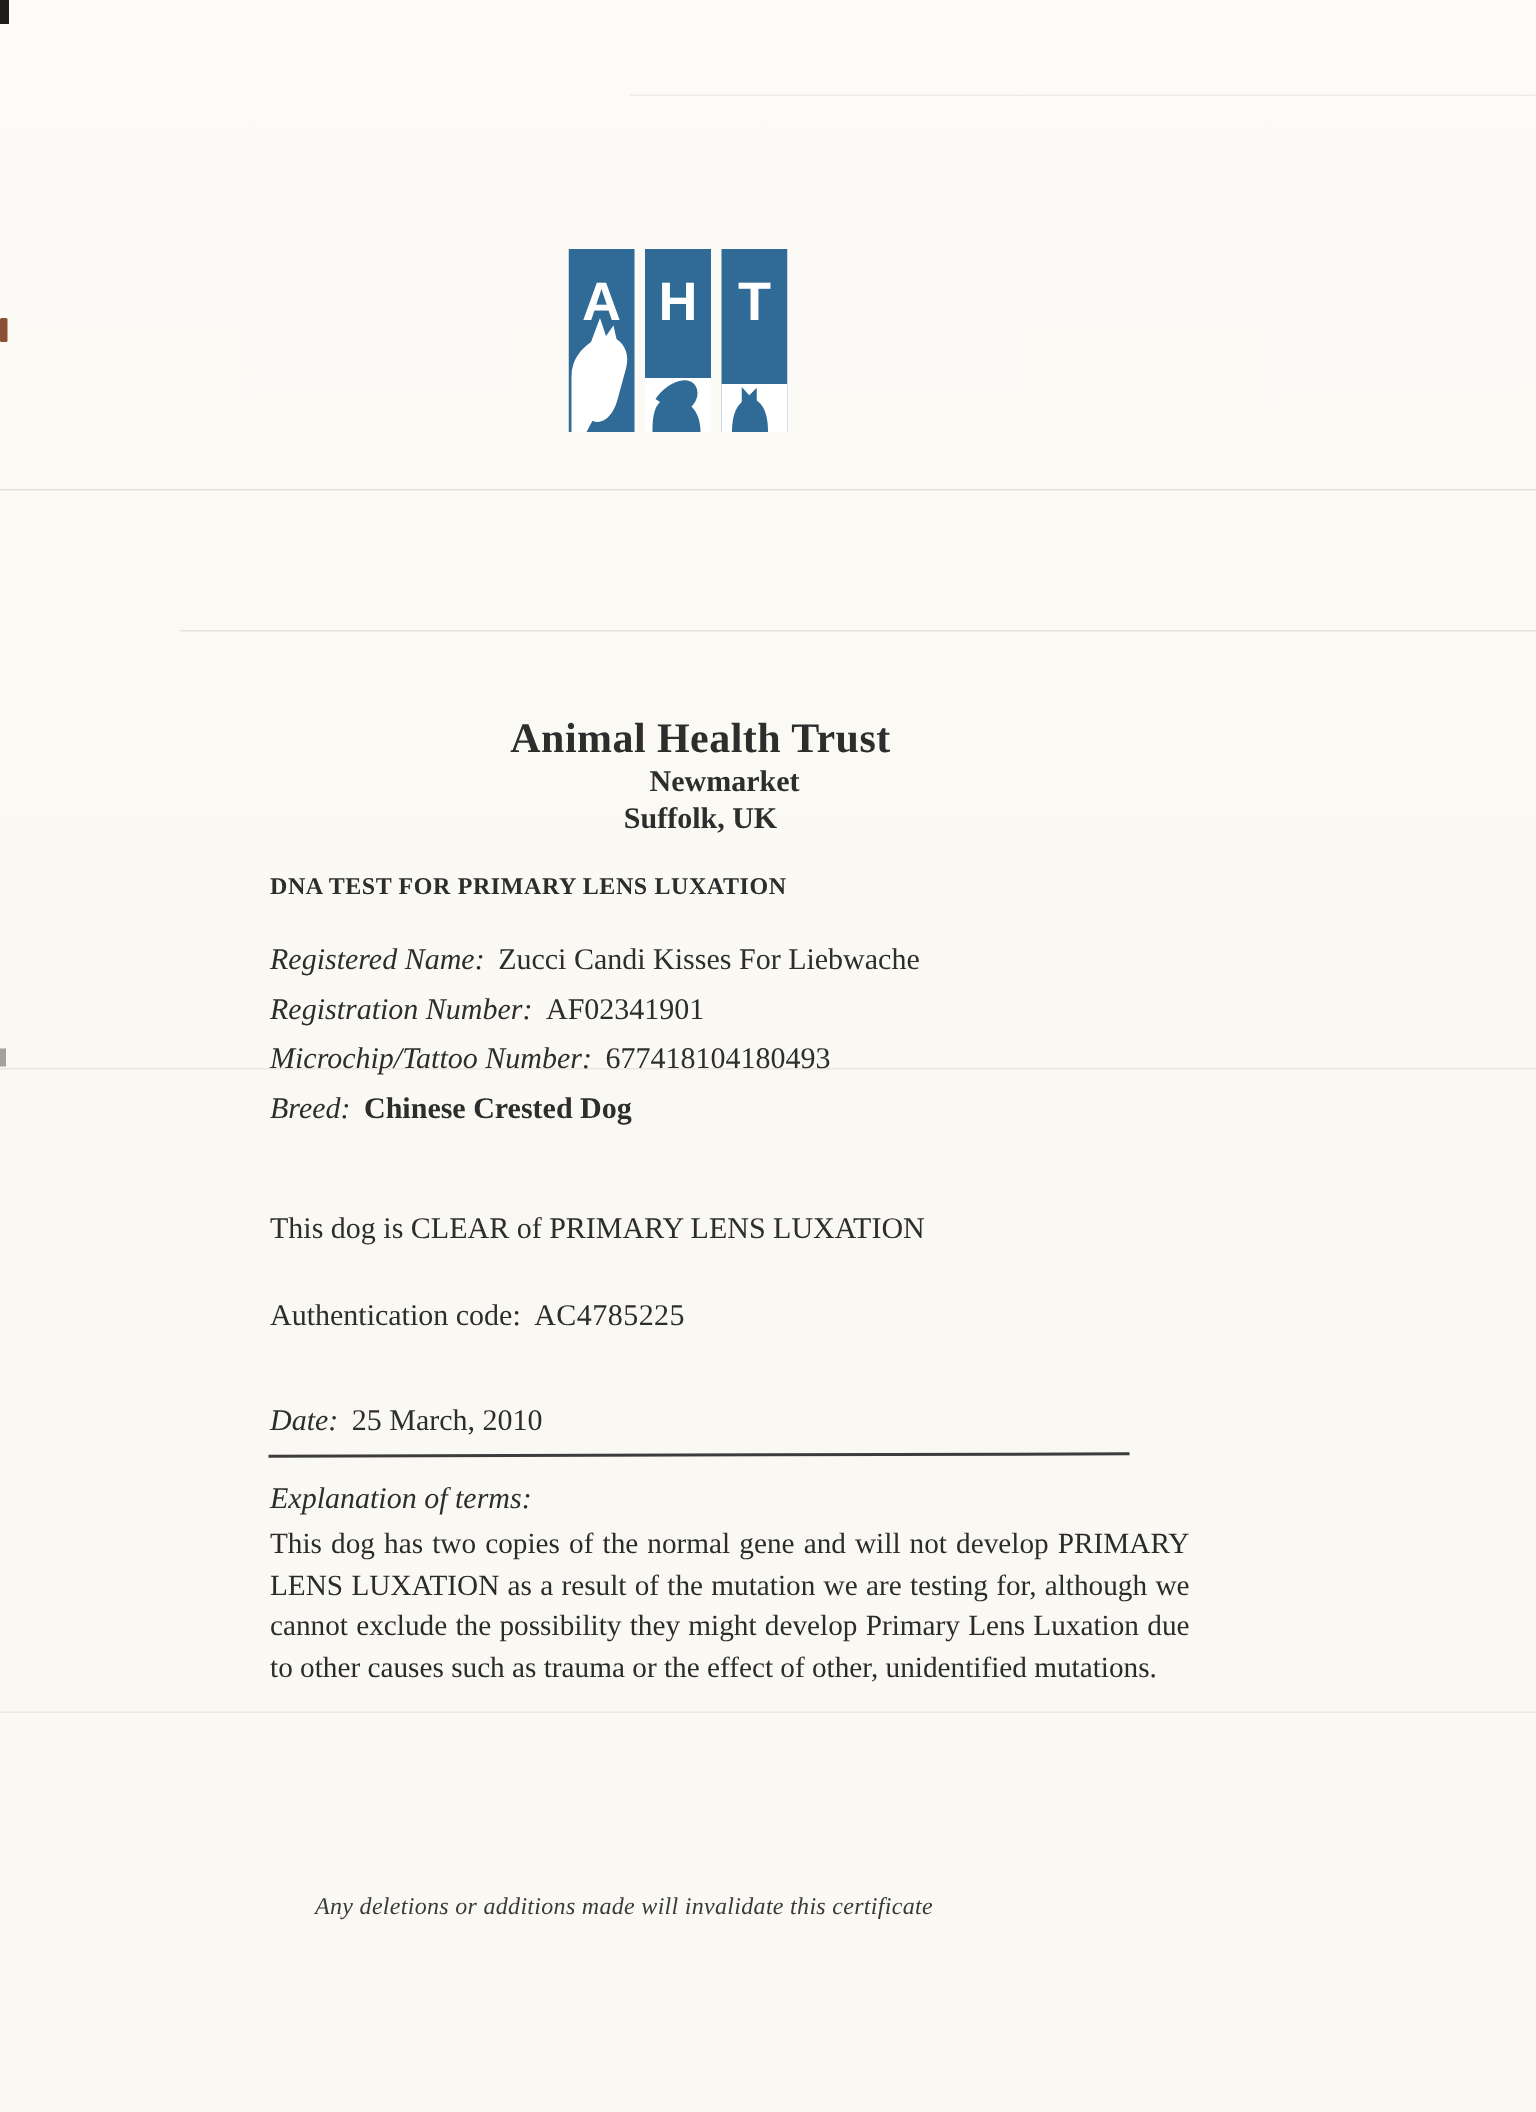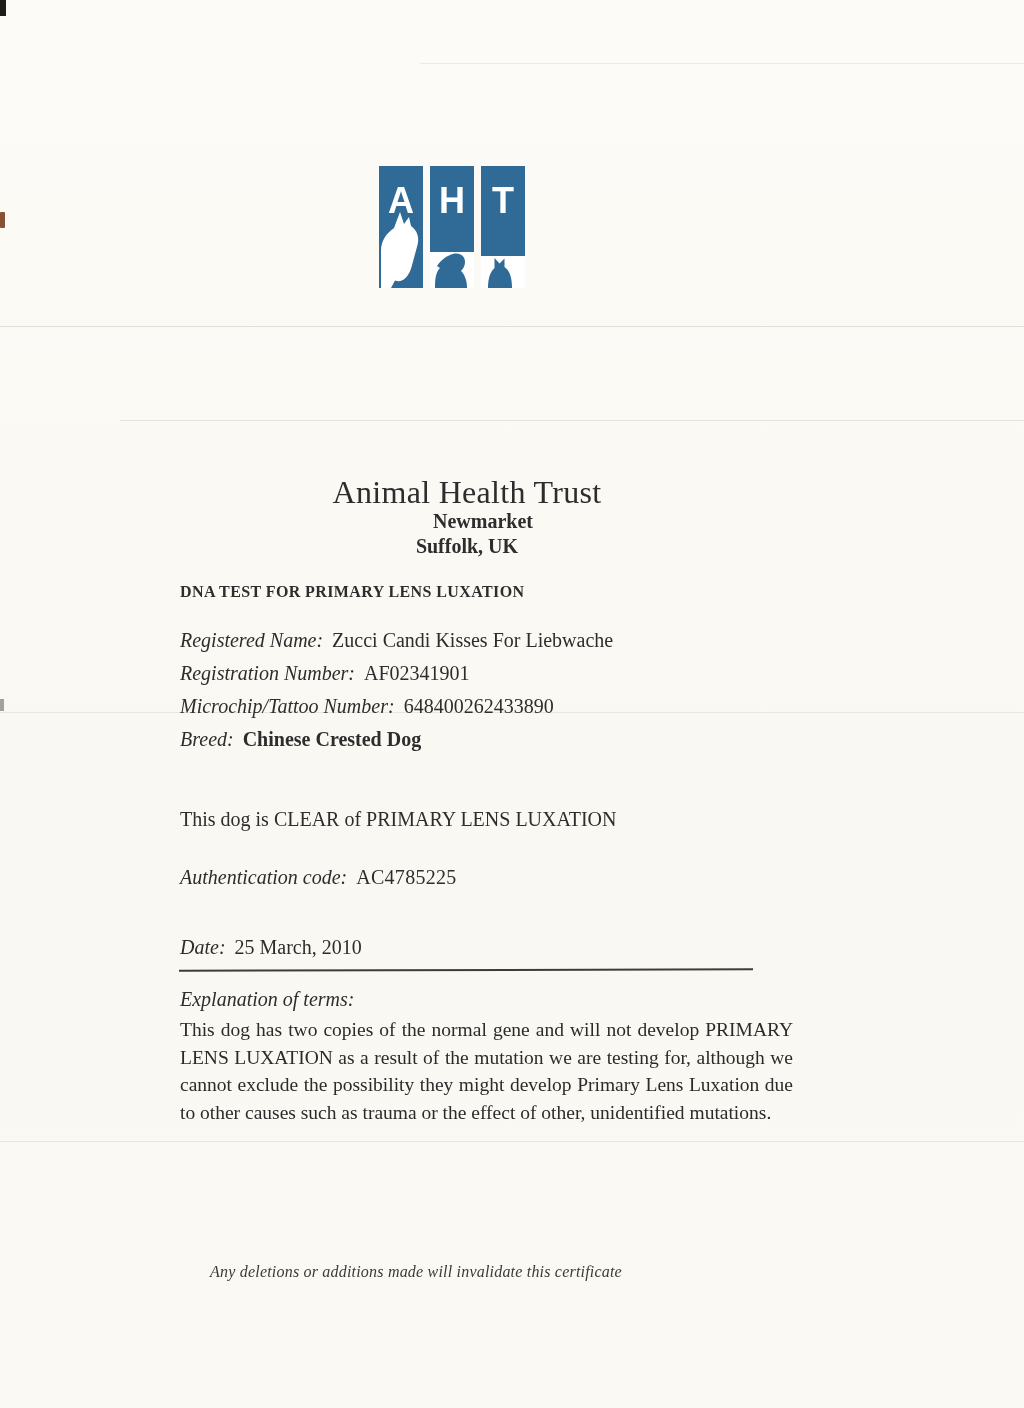--- a/index.html
+++ b/index.html
@@ -17,36 +17,36 @@
   .mark{position:absolute;pointer-events:none;}
 
   .logo{position:absolute;left:379px;top:166px;width:146px;height:122px;}
   .logo svg{display:block;}
 
   .cert-line{position:absolute;left:487px;top:366px;font-size:20px;white-space:nowrap;}
   .cert-line .lbl{font-style:italic;}
   .cert-line .val{font-weight:bold;margin-left:7px;letter-spacing:.5px;}
 
   .org{position:absolute;left:0;top:476px;width:934px;text-align:center;}
-  .org .name{font-size:32px;font-weight:normal;line-height:33px;letter-spacing:.3px;}
+  .org .name{font-size:28px;font-weight:bold;line-height:33px;letter-spacing:.3px;}
   .org .city{font-size:20px;font-weight:bold;line-height:25px;padding-left:32px;}
   .org .region{font-size:20px;font-weight:bold;line-height:25px;}
 
   .test-title{position:absolute;left:180px;top:583px;font-size:16px;font-weight:bold;letter-spacing:.4px;}
 
   .fields{position:absolute;left:180px;top:629px;font-size:20px;}
   .fields .row{height:33px;white-space:nowrap;}
   .fields .lbl{font-style:italic;}
   .fields .val{margin-left:9px;text-align:center;}
   .fields .val.strong{font-weight:bold;}
 
   .result{position:absolute;left:180px;top:808px;font-size:20px;}
 
   .auth{position:absolute;left:180px;top:866px;font-size:20px;}
-  .auth .lbl{font-style:italic;}
+  .auth .lbl{}
   .auth .val{margin-left:9px;letter-spacing:.3px;}
 
   .dateline{position:absolute;left:180px;top:936px;font-size:20px;}
   .dateline .lbl{font-style:italic;}
   .dateline .val{margin-left:9px;}
 
   .rule{position:absolute;left:179px;top:969px;width:574px;height:2px;background:#3c3c3c;transform:rotate(-0.15deg);}
 
   .expl-heading{position:absolute;left:180px;top:988px;font-size:20px;font-style:italic;}
   .expl-body{
@@ -107,21 +107,21 @@
   <div class="test-title">DNA TEST FOR PRIMARY LENS LUXATION</div>
 
   <div class="fields">
     <div class="row">
       <span class="lbl">Registered Name:</span><span class="val">Zucci Candi Kisses For Liebwache</span>
     </div>
     <div class="row">
       <span class="lbl">Registration Number:</span><span class="val">AF02341901</span>
     </div>
     <div class="row">
-      <span class="lbl">Microchip/Tattoo Number:</span><span class="val">648400262433890</span>
+      <span class="lbl">Microchip/Tattoo Number:</span><span class="val">677418104180493</span>
     </div>
     <div class="row">
       <span class="lbl">Breed:</span><span class="val strong">Chinese Crested Dog</span>
     </div>
   </div>
 
   <div class="result">This dog is CLEAR of PRIMARY LENS LUXATION</div>
 
   <div class="auth">
     <span class="lbl">Authentication code:</span><span class="val">AC4785225</span>

